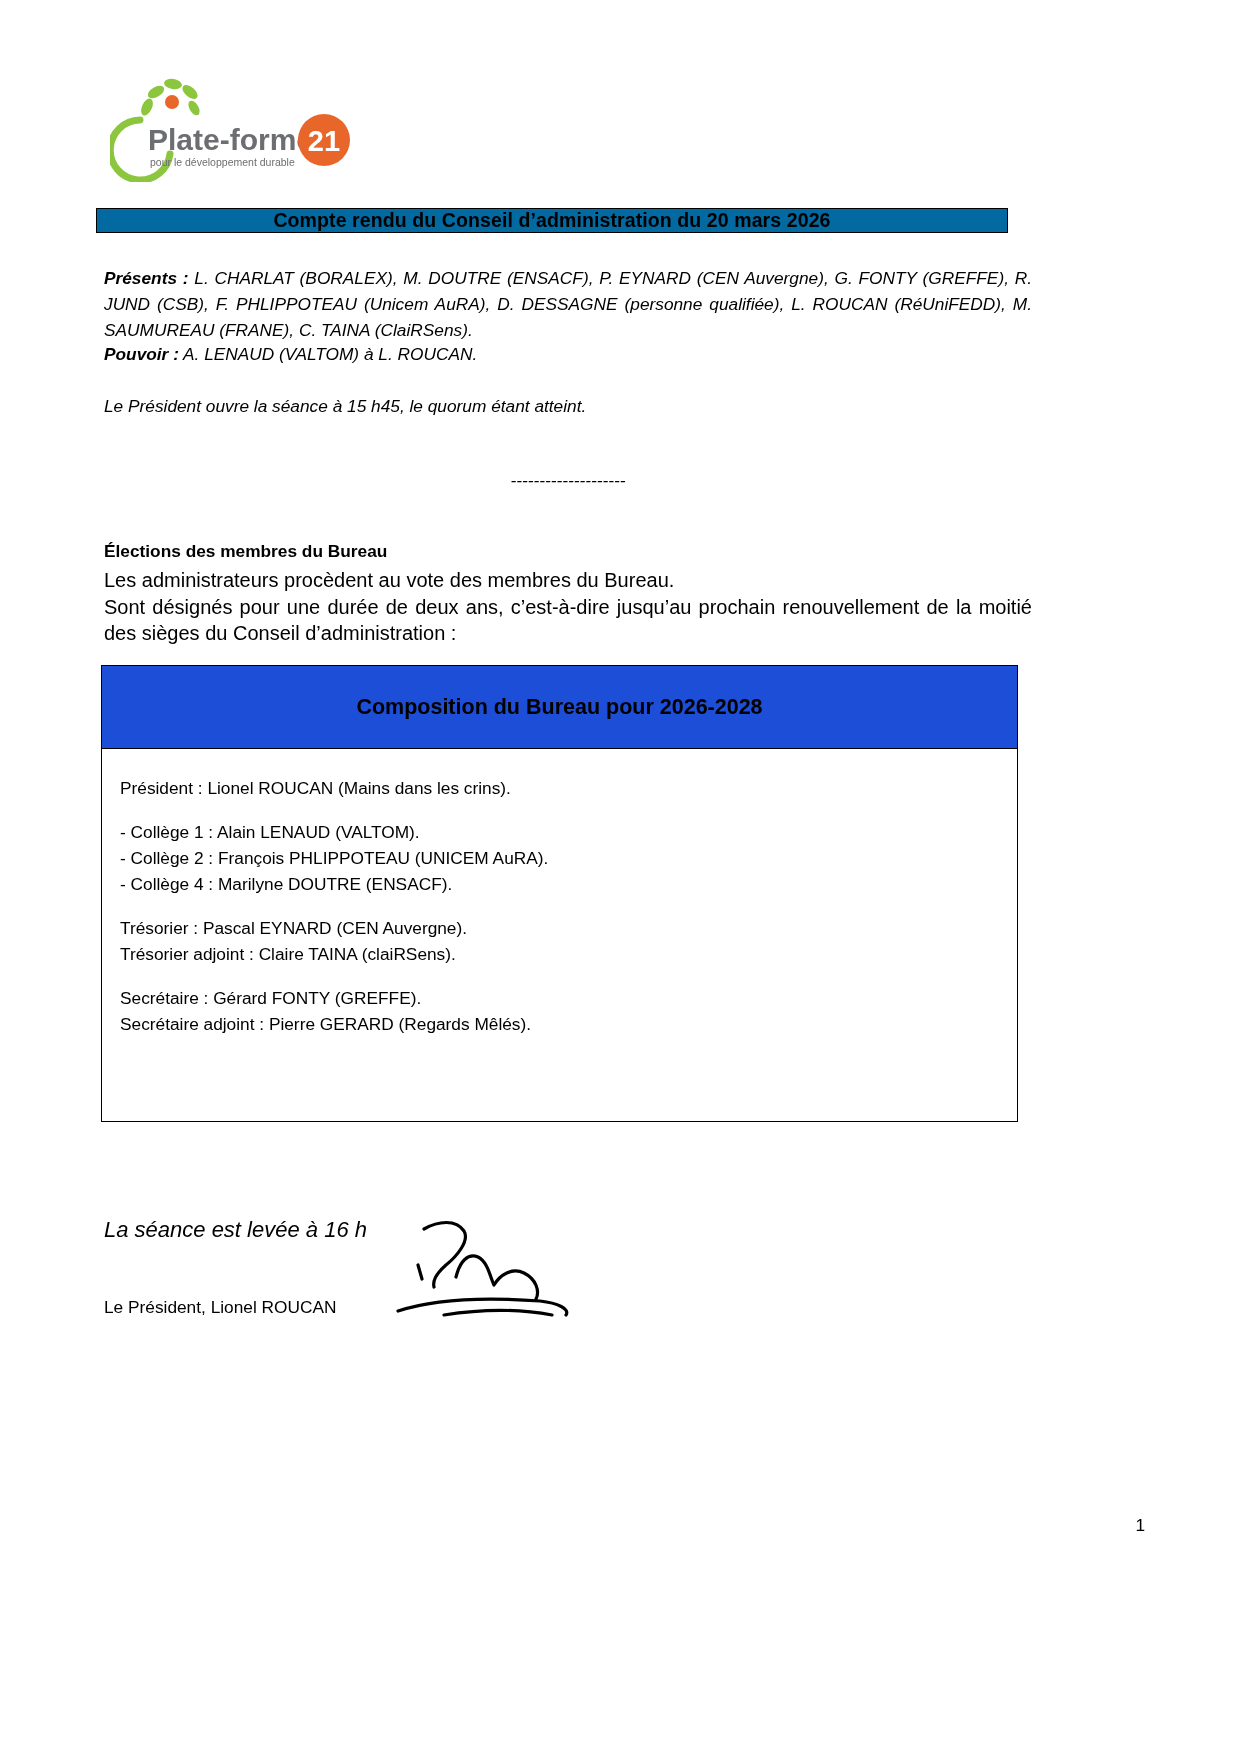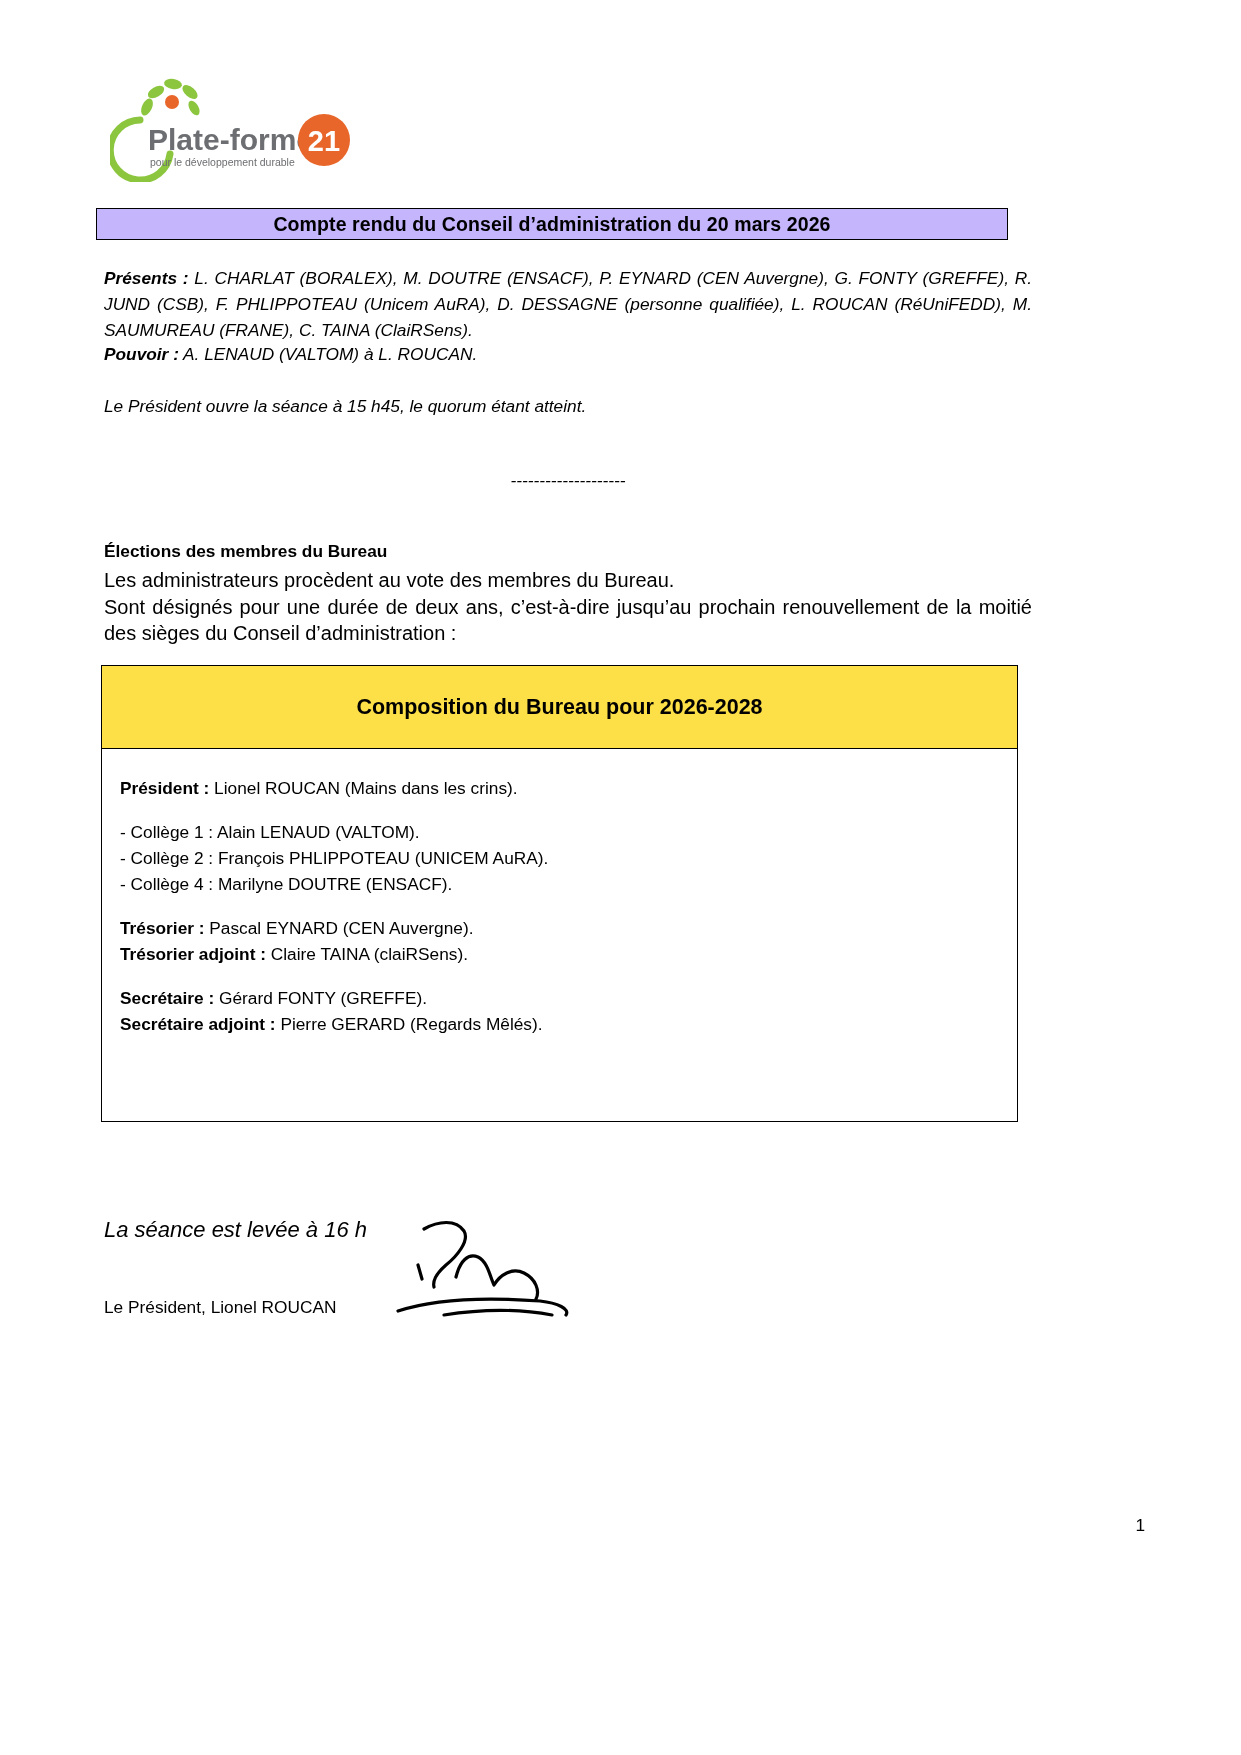--- a/index.html
+++ b/index.html
@@ -30,23 +30,23 @@
     height: 120px;
   }
   .logo svg { display:block; }
 
   
   .title-banner {
     position: absolute;
     left: 96px;
     top: 208px;
     width: 912px;
-    height: 32px;
+    height: 25px;
     border: 1px solid #000;
-    background: #c4b5fd;
+    background: #0369a1;
     display: flex;
     align-items: center;
     justify-content: center;
     box-sizing: border-box;
   }
   .title-banner .t {
     font-size: 19.5px;
     font-weight: bold;
     letter-spacing: 0.1px;
   }
@@ -104,36 +104,36 @@
     left: 101px;
     top: 665px;
     width: 917px;
     height: 457px;
     border: 1px solid #000;
     box-sizing: border-box;
     background: #ffffff;
   }
   .bureau-head {
     height: 82px;
-    background: #fde047;
+    background: #1d4ed8;
     border-bottom: 1px solid #000;
     display: flex;
     align-items: center;
     justify-content: center;
   }
   .bureau-head .h {
     font-size: 21.5px;
     font-weight: bold;
   }
   .bureau-body {
     padding: 26px 18px 0 18px;
     font-size: 17.3px;
     line-height: 26px;
   }
-  .bureau-body .lbl { font-weight: bold; }
+  .bureau-body .lbl { font-weight: normal; }
   .gap { height: 18px; }
 
   
   .seance {
     position: absolute;
     left: 104px;
     top: 1217px;
     font-size: 22px;
     font-style: italic;
   }

